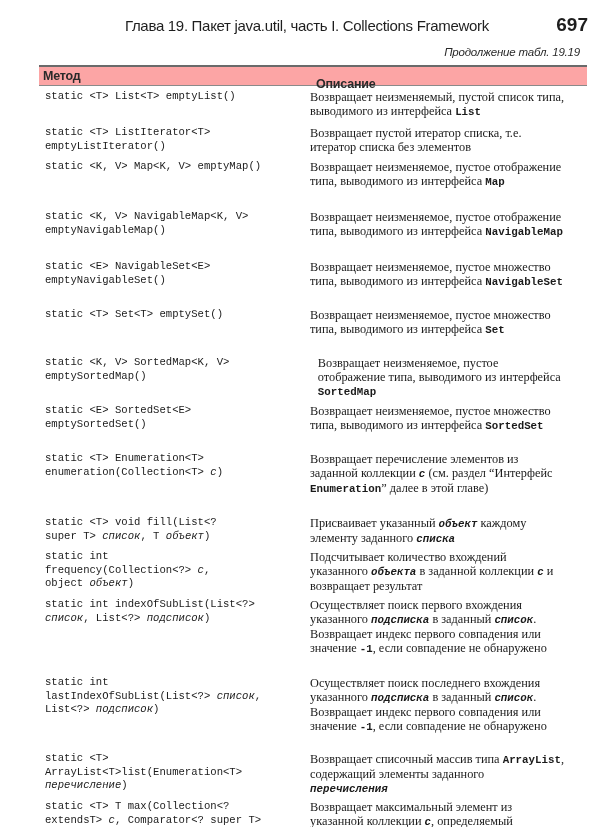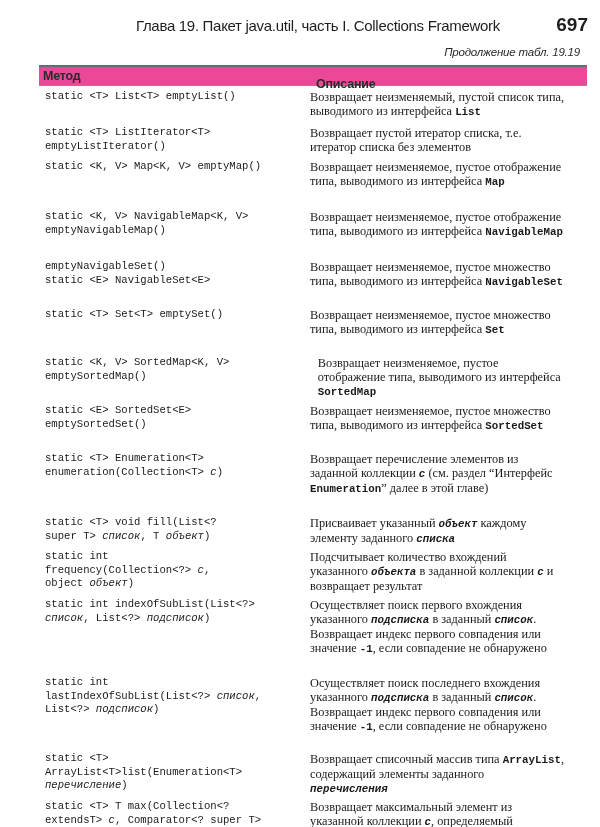--- a/index.html
+++ b/index.html
@@ -1,22 +1,22 @@
 <!DOCTYPE html>
 <html><head>
 <meta charset="utf-8">
 <style>
   html, body { margin: 0; padding: 0; background: #ffffff; }
   body { width: 600px; height: 827px; overflow: hidden; position: relative; color: #1a1a1a; }
   .running-head { position: absolute; top: 14px; left: 0; width: 600px; height: 24px; }
-  .running-title { position: absolute; right: 100px; top: 3px; font-family: "Liberation Sans", sans-serif; font-size: 15px; letter-spacing: -0.3px; color: #1e1e1e; }
+  .running-title { position: absolute; right: 111px; top: 3px; font-family: "Liberation Sans", sans-serif; font-size: 15px; letter-spacing: -0.3px; color: #1e1e1e; }
   .page-number { position: absolute; right: 12px; top: 0px; font-family: "Liberation Sans", sans-serif; font-weight: bold; font-size: 19px; color: #1e1e1e; }
   .continuation { position: absolute; right: 20px; top: 46px; font-family: Liberation Sans, sans-serif; font-style: italic; font-size: 11.5px; color: #2a2a2a; letter-spacing: -0.2px; }
   .table { position: absolute; left: 39px; top: 65px; width: 548px; }
-  .thead { display: flex; background: #ec4899; border-top: 2px solid #6a6a6a; border-bottom: 1px solid #8a8a8a; height: 18px; align-items: center; }
+  .thead { display: flex; background: #fca5a5; border-top: 2px solid #6a6a6a; border-bottom: 1px solid #8a8a8a; height: 18px; align-items: center; }
   .th { font-family: "Liberation Sans", sans-serif; font-weight: bold; font-size: 12.5px; color: #2a2a2a; letter-spacing: -0.2px; }
   .th.col1 { width: 271px; padding-left: 4px; }
   .th.col2 { padding-left: 2px; margin-top: 16px; }
   .tbody { border-bottom: 2px solid #5a5a5a; width: 526px; }
   .row { display: flex; }
   .cell-method { width: 265px; padding-left: 6px; font-family: "Liberation Mono", monospace; font-weight: normal; font-size: 10.6px; line-height: 13.5px; color: #1a1a1a; white-space: pre-wrap; }
   .cell-desc { width: 255px; font-family: "Liberation Serif", serif; font-size: 12.3px; line-height: 14px; color: #1a1a1a; }
   .cell-desc .code { font-family: "Liberation Mono", monospace; font-weight: bold; font-size: 10.8px; }
   .cell-method .it, .cell-desc .it { font-style: italic; }
   .cell-desc .code.it { font-style: italic; }
@@ -46,21 +46,21 @@
       </div>
       <div class="row" style="height: 48px; padding-top: 2px;">
         <div class="cell-method"><div><span>static &lt;K, V&gt; Map&lt;K, V&gt; emptyMap()</span></div></div>
         <div class="cell-desc"><span>Возвращает неизменяемое, пустое отображение типа, выводимого из интерфейса </span><span class="code">Map</span></div>
       </div>
       <div class="row" style="height: 48px; padding-top: 2px;">
         <div class="cell-method"><div><span>static &lt;K, V&gt; NavigableMap&lt;K, V&gt;</span></div><div><span>emptyNavigableMap()</span></div></div>
         <div class="cell-desc"><span>Возвращает неизменяемое, пустое отображение типа, выводимого из интерфейса </span><span class="code">NavigableMap</span></div>
       </div>
       <div class="row" style="height: 46px; padding-top: 2px;">
-        <div class="cell-method"><div><span>emptyNavigableSet()</span></div><div><span>static &lt;E&gt; NavigableSet&lt;E&gt;</span></div></div>
+        <div class="cell-method"><div><span>static &lt;E&gt; NavigableSet&lt;E&gt;</span></div><div><span>emptyNavigableSet()</span></div></div>
         <div class="cell-desc"><span>Возвращает неизменяемое, пустое множество типа, выводимого из интерфейса </span><span class="code">NavigableSet</span></div>
       </div>
       <div class="row" style="height: 46px; padding-top: 2px;">
         <div class="cell-method"><div><span>static &lt;T&gt; Set&lt;T&gt; emptySet()</span></div></div>
         <div class="cell-desc"><span>Возвращает неизменяемое, пустое множество типа, выводимого из интерфейса </span><span class="code">Set</span></div>
       </div>
       <div class="row" style="height: 46px; padding-top: 2px; gap: 16px;">
         <div class="cell-method"><div><span>static &lt;K, V&gt; SortedMap&lt;K, V&gt;</span></div><div><span>emptySortedMap()</span></div></div>
         <div class="cell-desc"><span>Возвращает неизменяемое, пустое отображение типа, выводимого из интерфейса </span><span class="code">SortedMap</span></div>
       </div>

